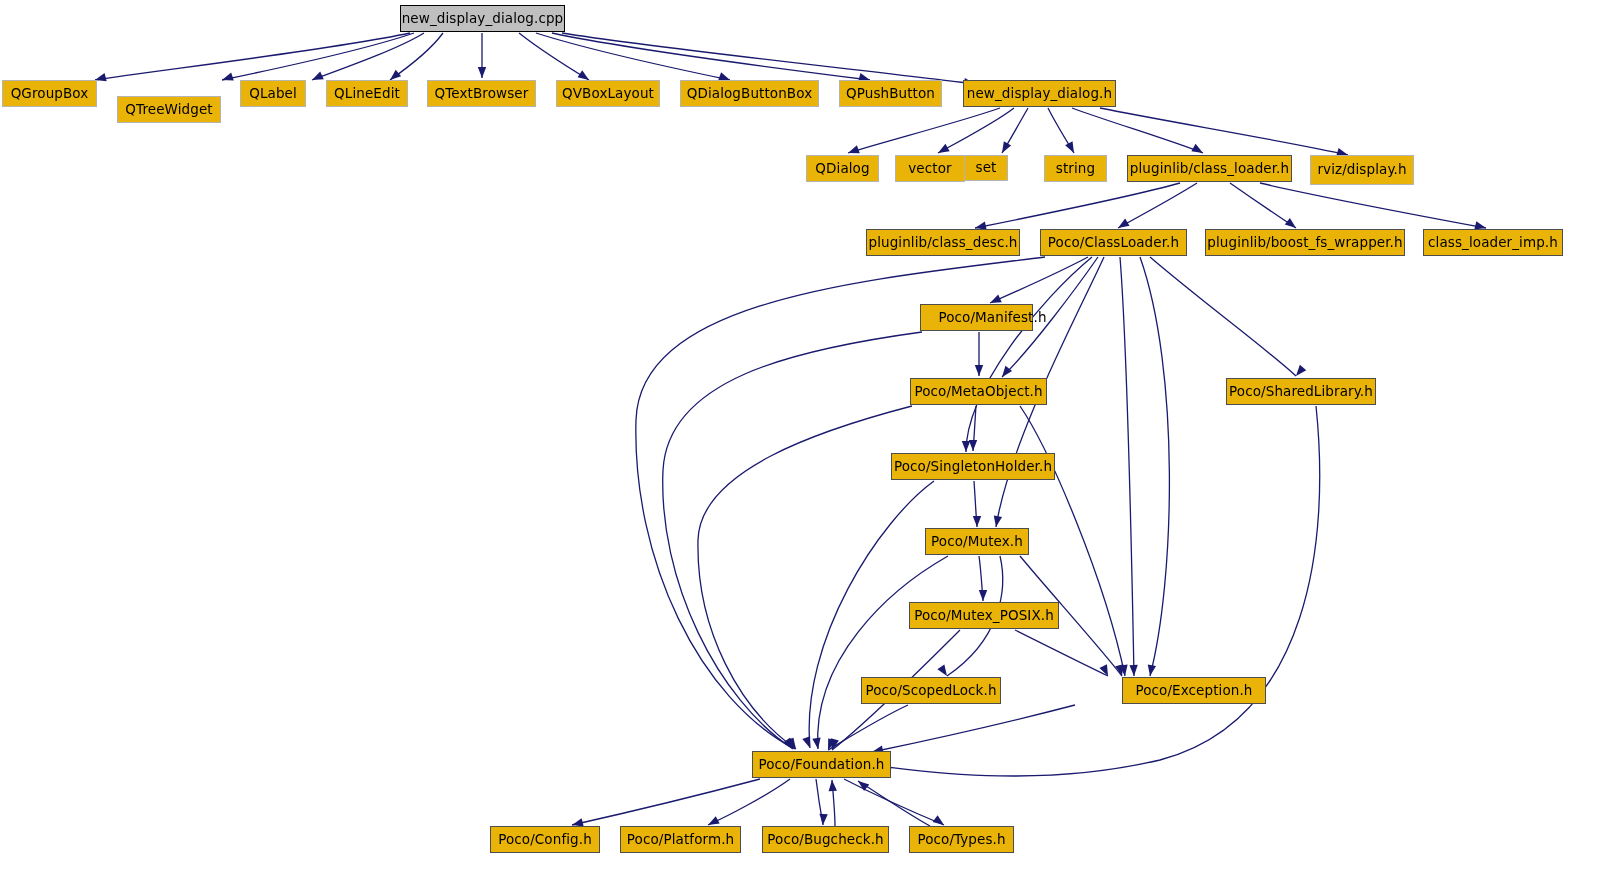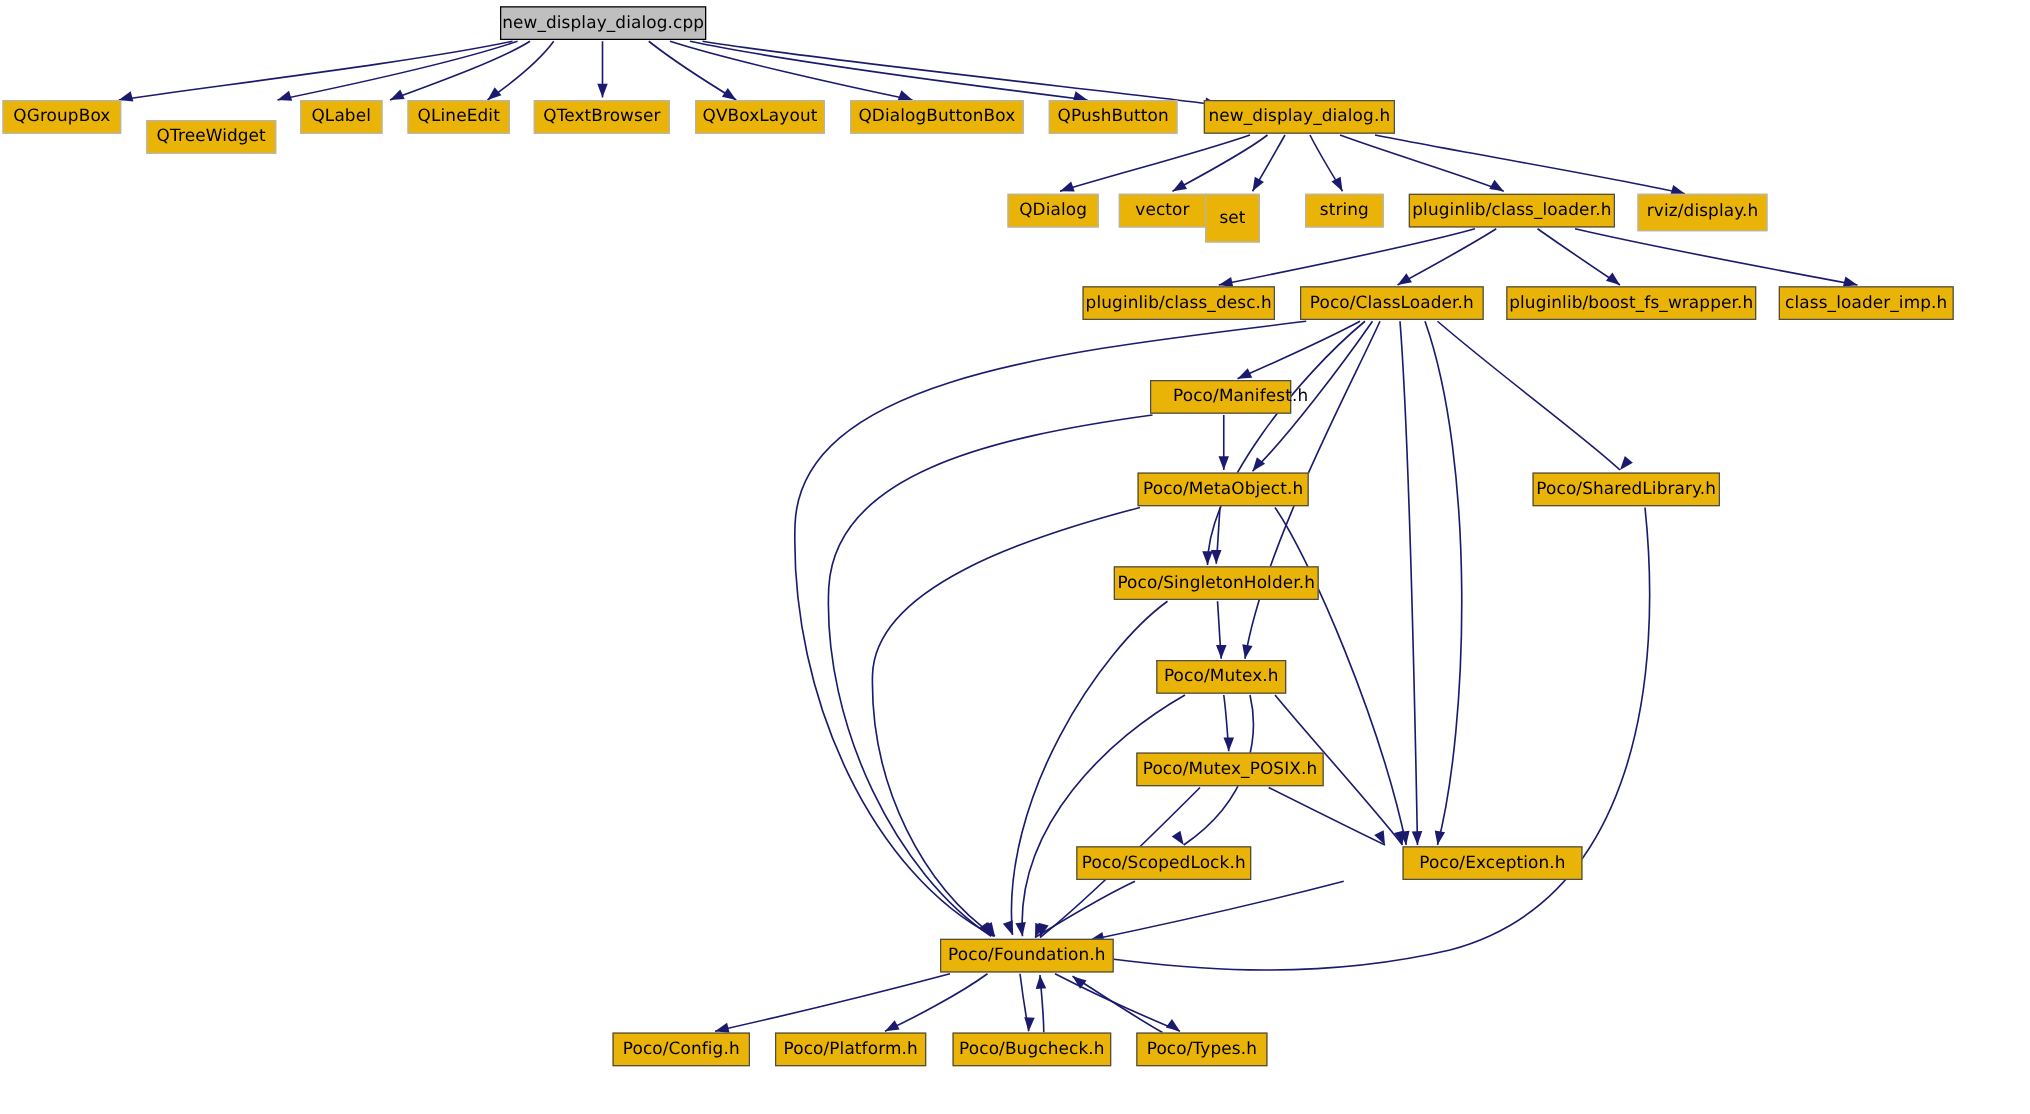--- a/index.html
+++ b/index.html
@@ -182,21 +182,21 @@
       </div>
       <div class="node strong" style="left: 963px; top: 80px; width: 153px; height: 27px;">
         <span>new_display_dialog.h</span>
       </div>
       <div class="node" style="left: 806px; top: 155px; width: 73px; height: 27px;">
         <span>QDialog</span>
       </div>
       <div class="node" style="left: 895px; top: 155px; width: 70px; height: 27px;">
         <span>vector</span>
       </div>
-      <div class="node" style="left: 964px; top: 155px; width: 44px; height: 39px; text-align: center;">
+      <div class="node" style="left: 964px; top: 155px; width: 44px; height: 26px; text-align: center;">
         <span>set</span>
       </div>
       <div class="node" style="left: 1044px; top: 155px; width: 63px; height: 27px;">
         <span>string</span>
       </div>
       <div class="node strong" style="left: 1127px; top: 155px; width: 165px; height: 27px;">
         <span>pluginlib/class_loader.h</span>
       </div>
       <div class="node" style="left: 1310px; top: 155px; width: 104px; height: 30px; text-align: center;">
         <span>rviz/display.h</span>

